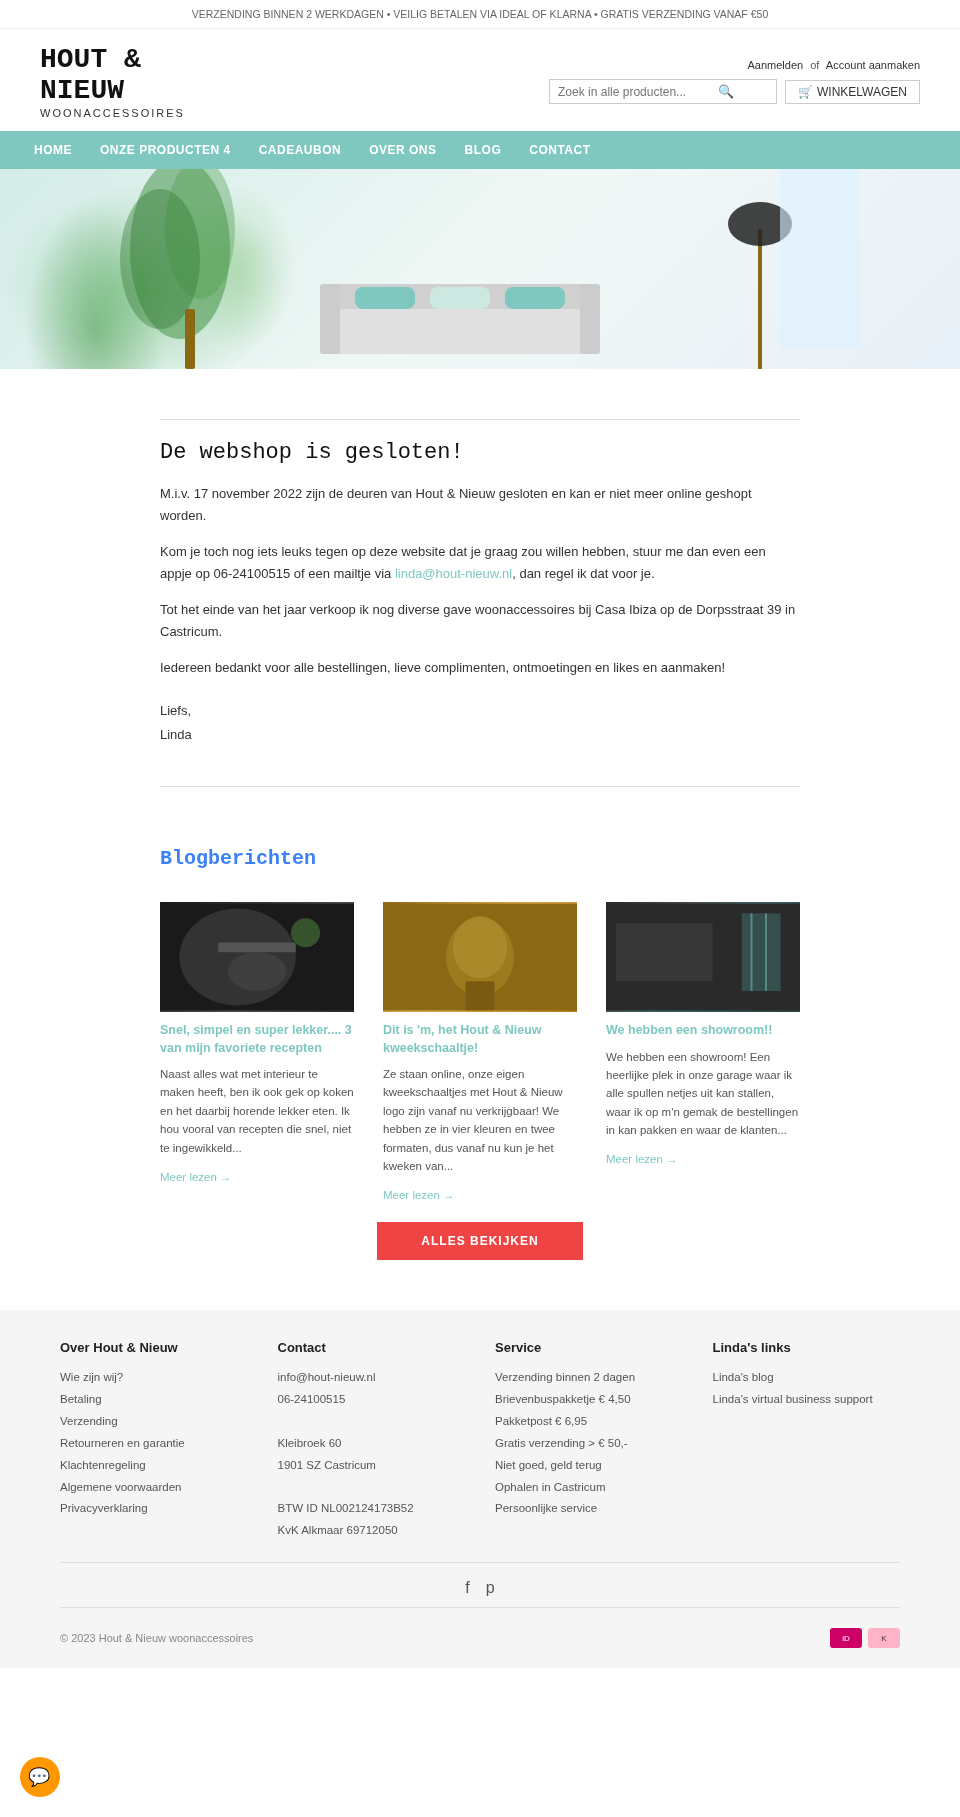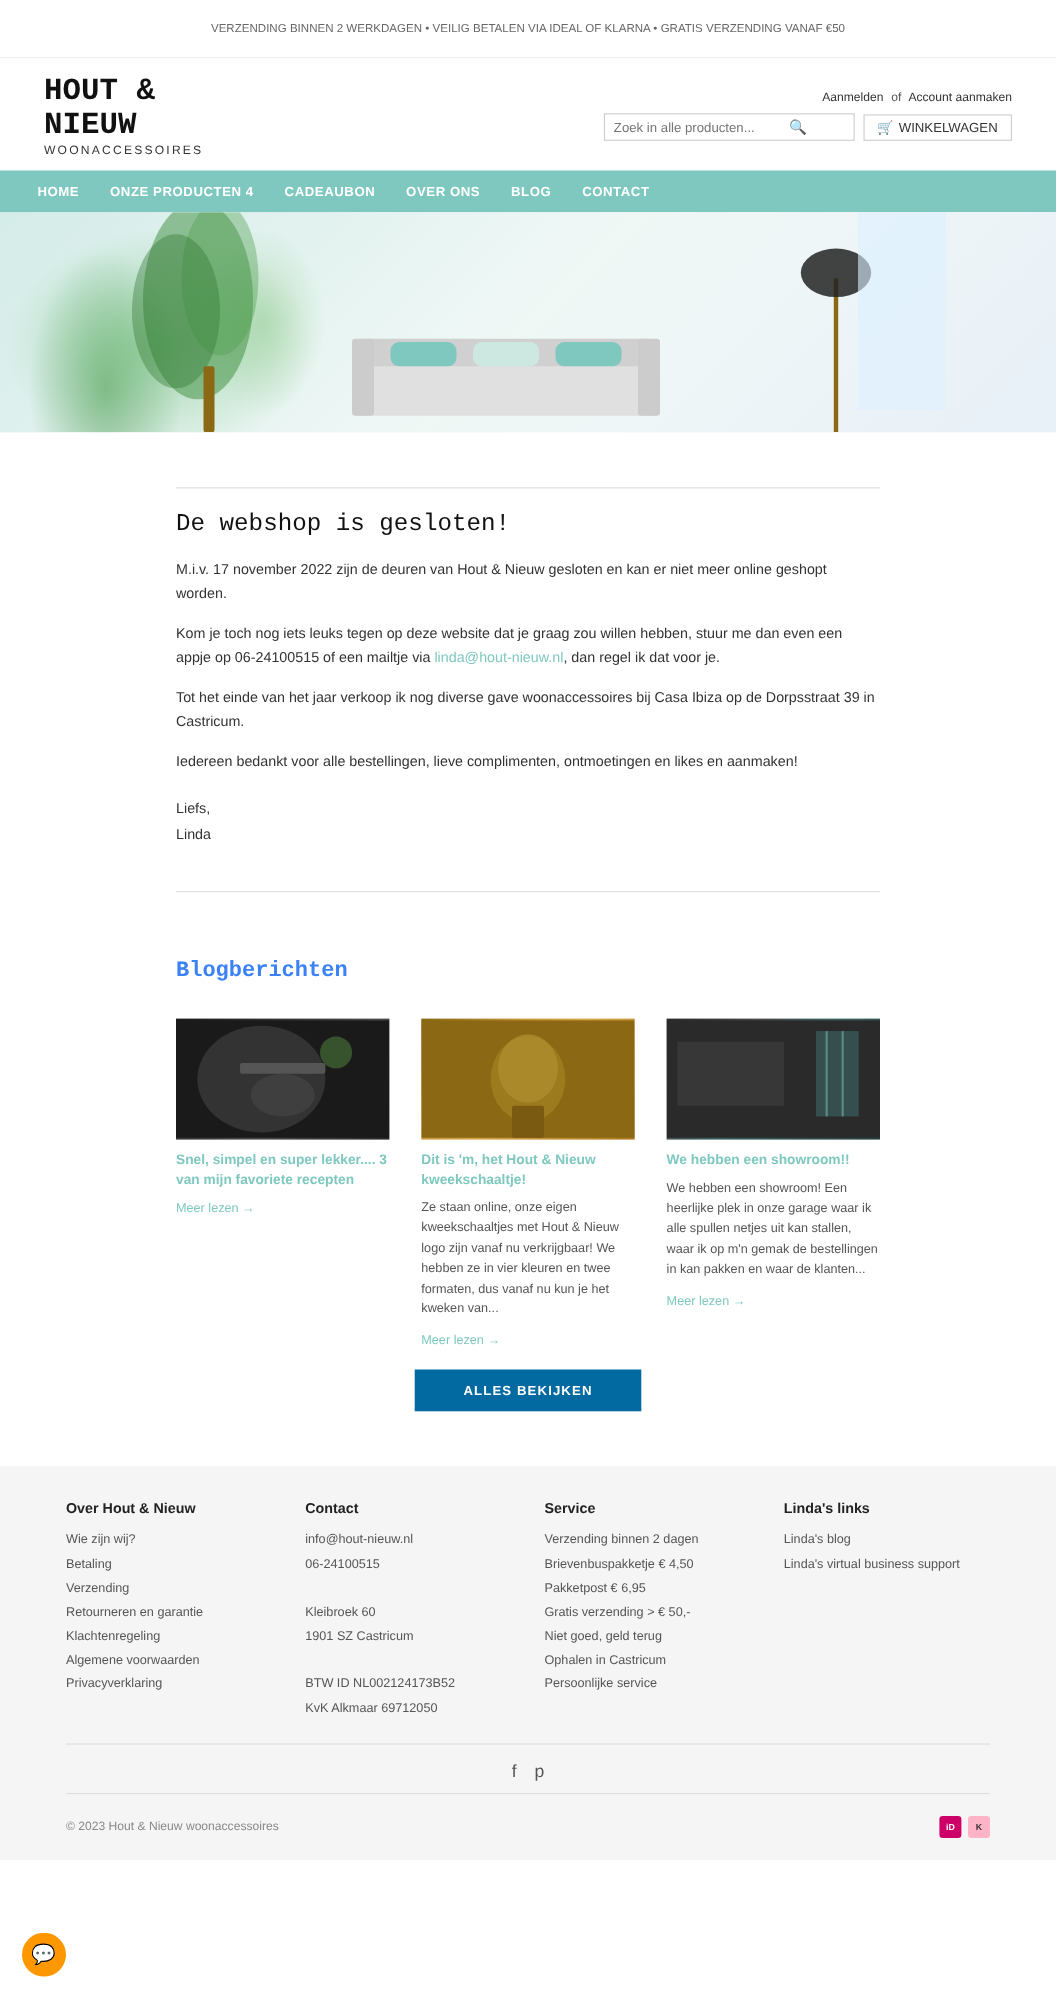--- a/index.html
+++ b/index.html
@@ -188,21 +188,21 @@
       display: inline-block;
       margin-top: 4px;
     }
 
     
     .bekijken-wrap {
       text-align: center;
       padding: 20px 0 30px;
     }
     .bekijken-btn {
-      background: #0369a1;
+      background: #ef4444;
       color: #fff;
       border: none;
       padding: 12px 44px;
       font-size: 12px;
       font-weight: bold;
       letter-spacing: 1px;
       text-transform: uppercase;
       cursor: pointer;
     }
 
@@ -254,28 +254,28 @@
     }
     .footer-copyright {
       font-size: 11px;
       color: #888;
     }
     .footer-payments {
       display: flex;
       gap: 6px;
     }
     .payment-icon {
-      width: 20px;
+      width: 32px;
       height: 20px;
       border-radius: 3px;
       display: inline-flex;
       align-items: center;
       justify-content: center;
       font-size: 8px;
-      font-weight: bold;
+      font-weight: normal;
     }
     .payment-ideal {
       background: #cc0066;
       color: white;
     }
     .payment-klarna {
       background: #ffb3c7;
       color: #333;
     }
 
@@ -300,21 +300,21 @@
       justify-content: space-between;
       align-items: center;
       padding: 16px 40px 12px;
     }
   </style>
 </head>
 <body>
 
 <div>
 
-  <div style="background:#fff; text-align:center; padding:20px 20px; border-bottom:1px solid #eee;">
+  <div style="background:#fff; text-align:center; padding:8px 20px; border-bottom:1px solid #eee;">
     <div style="font-size:10.5px; color:#666;">VERZENDING BINNEN 2 WERKDAGEN • VEILIG BETALEN VIA IDEAL OF KLARNA • GRATIS VERZENDING VANAF €50</div>
   </div>
 
   <div class="header-main">
 
     <div class="logo-area">
       <div class="logo-text">
         <span>HOUT &amp;</span><br>
         <span>NIEUW</span>
       </div>
@@ -400,20 +400,21 @@
       <div class="blog-img blog-img-1">
         <svg width="100%" height="110" viewBox="0 0 200 110">
           <rect width="200" height="110" fill="#1a1a1a"></rect>
           <ellipse cx="80" cy="55" rx="60" ry="50" fill="#333"></ellipse>
           <rect x="60" y="40" width="80" height="10" fill="#555" rx="2"></rect>
           <ellipse cx="100" cy="70" rx="30" ry="20" fill="#444" opacity="0.7"></ellipse>
           <circle cx="150" cy="30" r="15" fill="#4a7a3a" opacity="0.6"></circle>
         </svg>
       </div>
       <div class="blog-card-title">Snel, simpel en super lekker.... 3 van mijn favoriete recepten</div>
+      <div class="blog-card-text">Naast alles wat met interieur te maken heeft, ben ik ook gek op koken en het daarbij horende lekker eten. Ik hou vooral van recepten die snel, niet te ingewikkeld...</div>
       <a class="meer-lezen" href="#">Meer lezen →</a>
     </div>
 
     <div class="blog-card">
       <div class="blog-img blog-img-2">
         <svg width="100%" height="110" viewBox="0 0 200 110">
           <rect width="200" height="110" fill="#8b6914"></rect>
           <ellipse cx="100" cy="55" rx="35" ry="40" fill="#a08020" opacity="0.8"></ellipse>
           <ellipse cx="100" cy="45" rx="28" ry="32" fill="#b09030" opacity="0.7"></ellipse>
           <rect x="85" y="80" width="30" height="30" fill="#7a5a10" rx="2"></rect>

